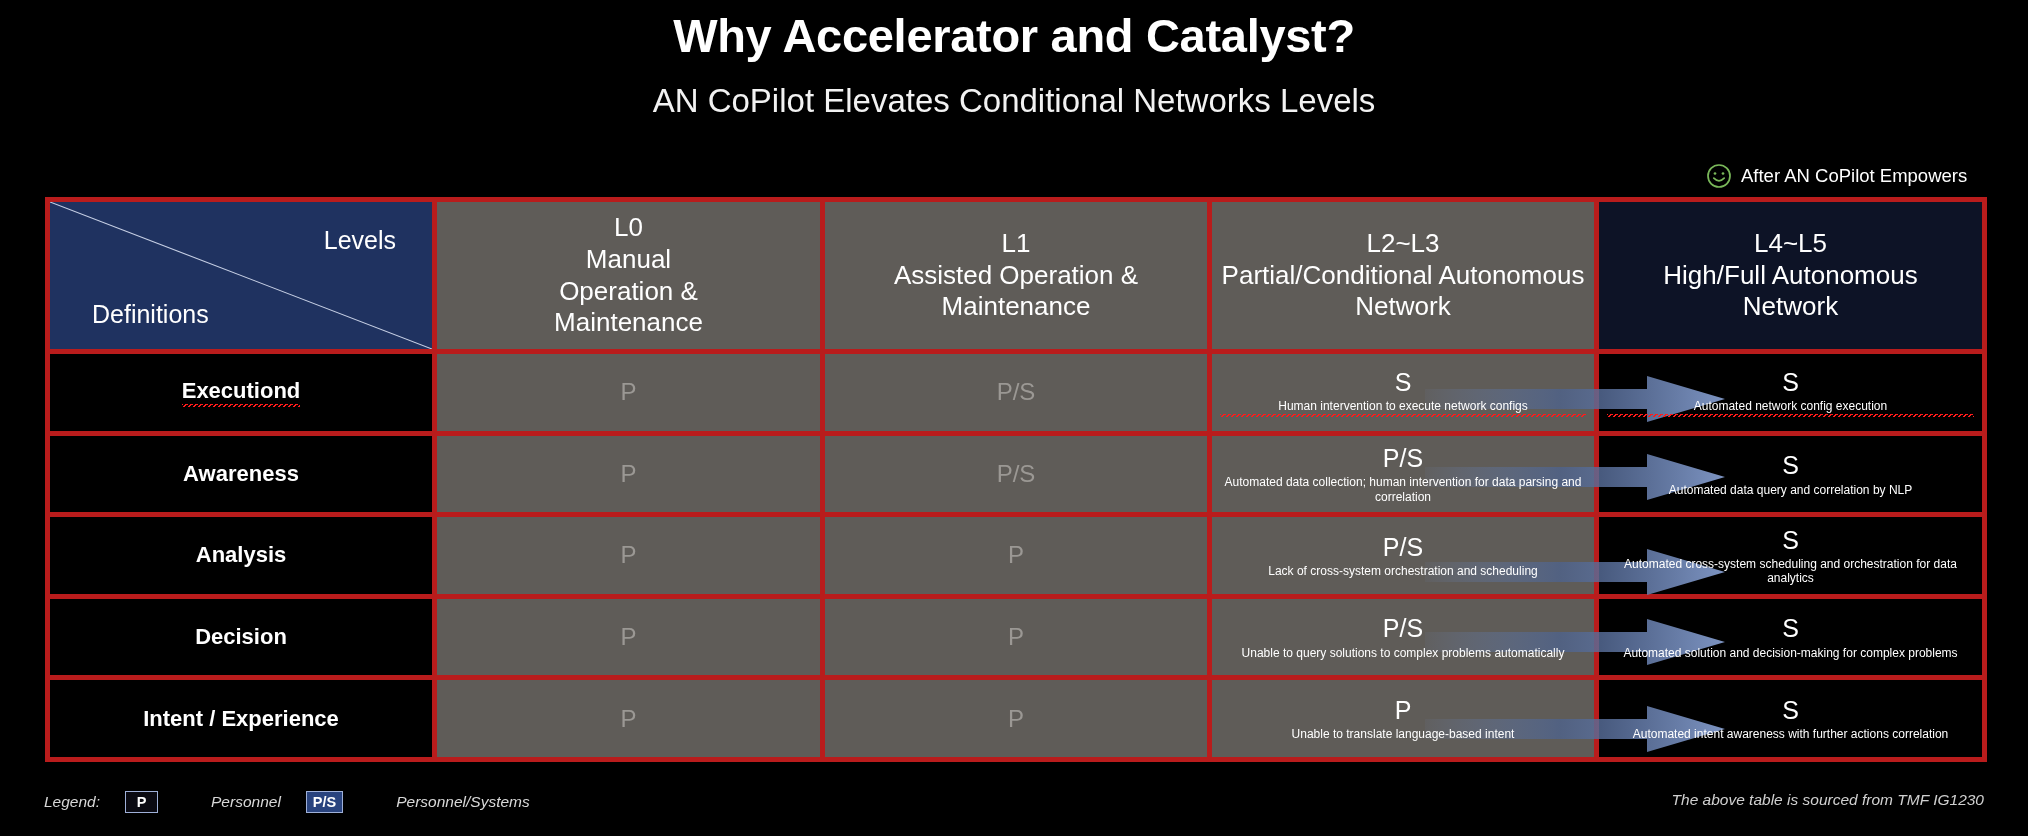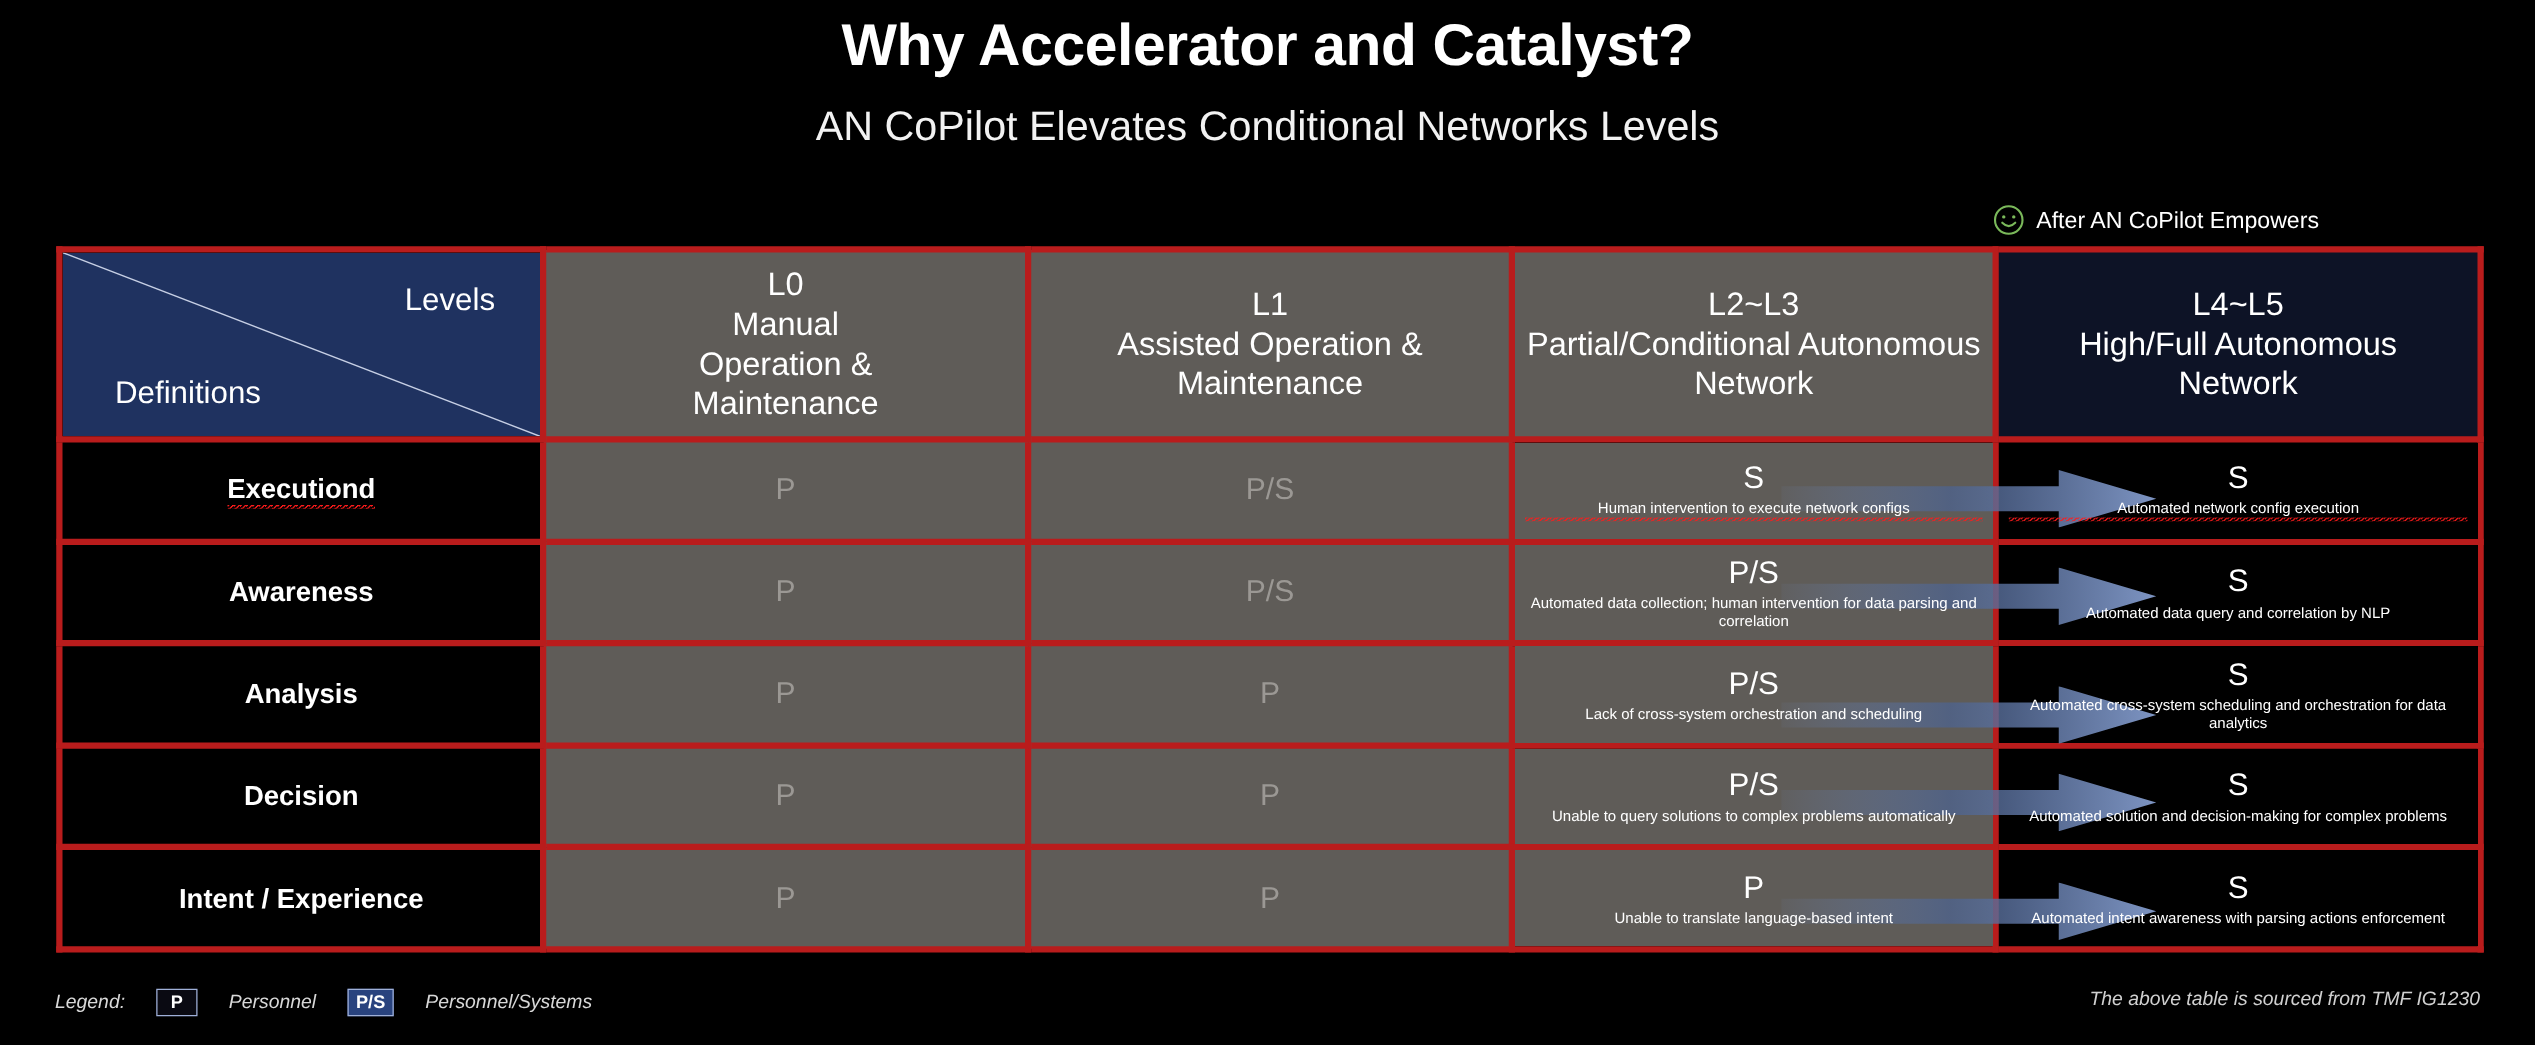--- a/index.html
+++ b/index.html
@@ -20,21 +20,21 @@
   }
   .subtitle {
     position: absolute; top: 82px; left: 0; width: 2028px;
     text-align: center;
     font-size: 33px; font-weight: normal; color: #f2f2f2;
   }
 
   
   .status-legend { position: absolute; display: flex; align-items: center; gap: 9px; }
   .status-legend.left  { left: 1258px; top: 163px; }
-  .status-legend.right { left: 1594px; top: 163px; }
+  .status-legend.right { left: 1706px; top: 163px; }
   .face { display: block; }
   .status-label {
     font-size: 18.5px; color: #ffffff; white-space: nowrap;
     position: relative;
   }
   .sq { 
     background-image: repeating-linear-gradient(135deg,
       #ff1b1b 0 1.3px, transparent 1.3px 2.6px);
     background-repeat: repeat-x;
     background-size: 5px 3px;
@@ -110,21 +110,21 @@
   }
   .fl-title { font-size: 15.5px; font-style: italic; color: #d8d8d8; }
   .chip {
     display: inline-flex; align-items: center; justify-content: center;
     min-width: 33px; height: 22px; padding: 0 6px;
     font-size: 14.5px; font-weight: bold; color: #ffffff;
     border: 1px solid #9fb0d8;
   }
   .chip.p   { background: #0a0a12; }
   .chip.ps  { background: #29437e; }
-  .fl-text { font-size: 15.5px; font-style: italic; color: #d8d8d8; }
+  .fl-text { font-size: 15.5px; font-style: italic; color: #d8d8d8; margin-left: 28px; }
   .source-note {
     position: absolute; right: 44px; top: 791px;
     font-size: 15.5px; font-style: italic; color: #d0d0d0;
   }
 </style>
 </head>
 <body>
 
 <div class="slide">
 
@@ -344,21 +344,21 @@
             </svg>
           </div>
           <div class="cell-inner">
             <span class="code-big">P</span>
             <span class="desc-sm">Unable to translate language-based intent</span>
           </div>
         </td>
         <td class="fut-cell">
           <div class="cell-inner">
             <span class="code-big">S</span>
-            <span class="desc-sm">Automated intent awareness with parsing actions enforcement</span>
+            <span class="desc-sm">Automated intent awareness with further actions correlation</span>
           </div>
         </td>
       </tr>
     </tbody>
   </table>
 
   <div class="footer-legend">
     <span class="fl-title">Legend:</span>
     <span class="chip p">P</span>
     <span class="fl-text">Personnel</span>

